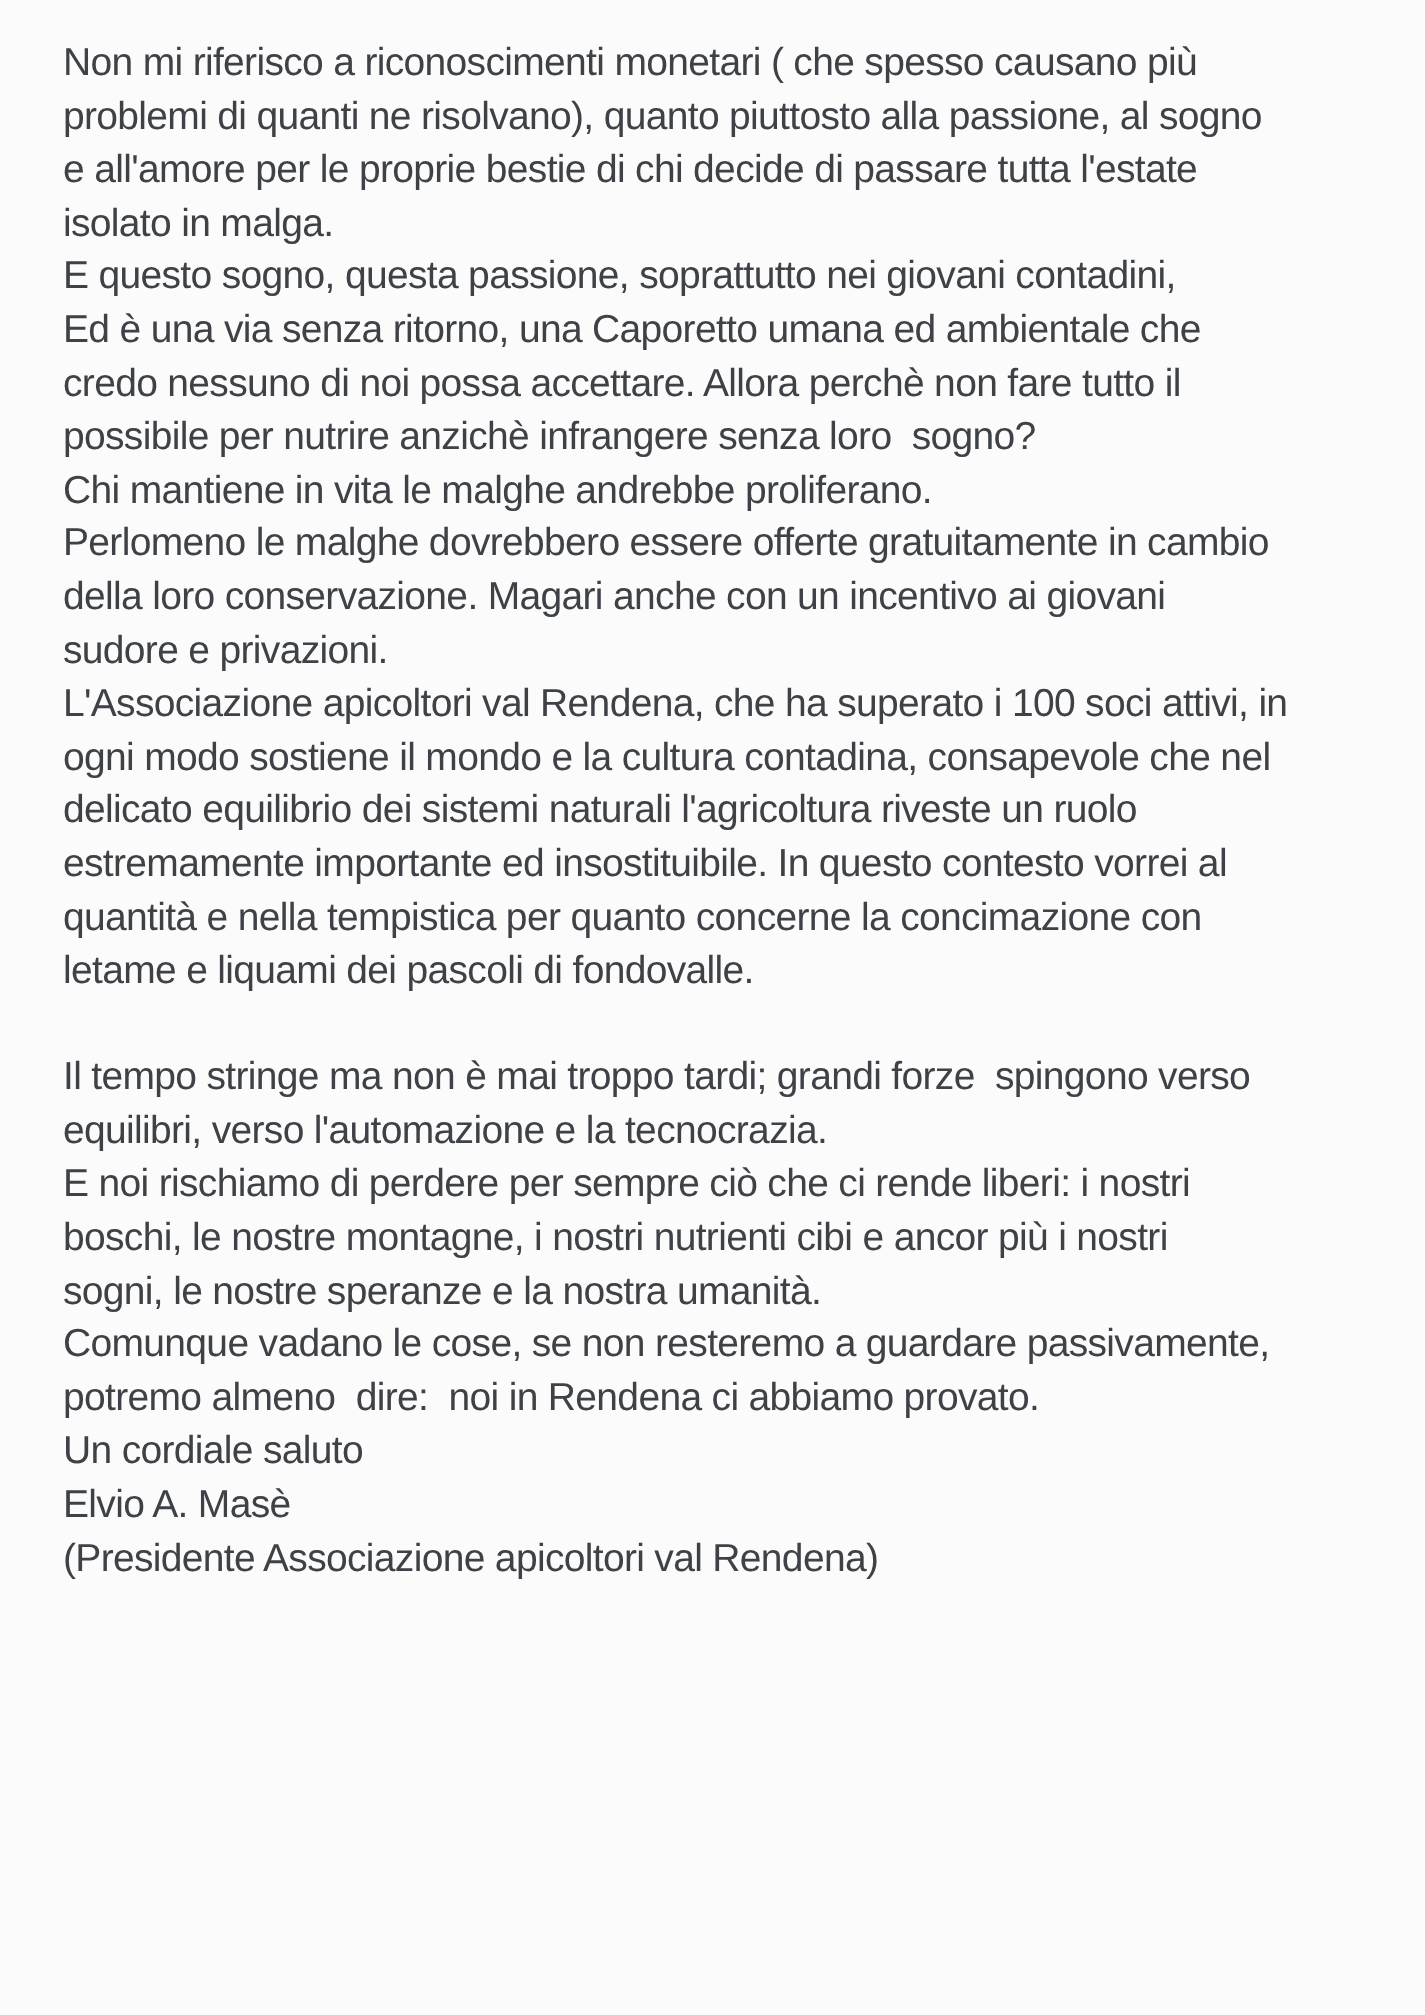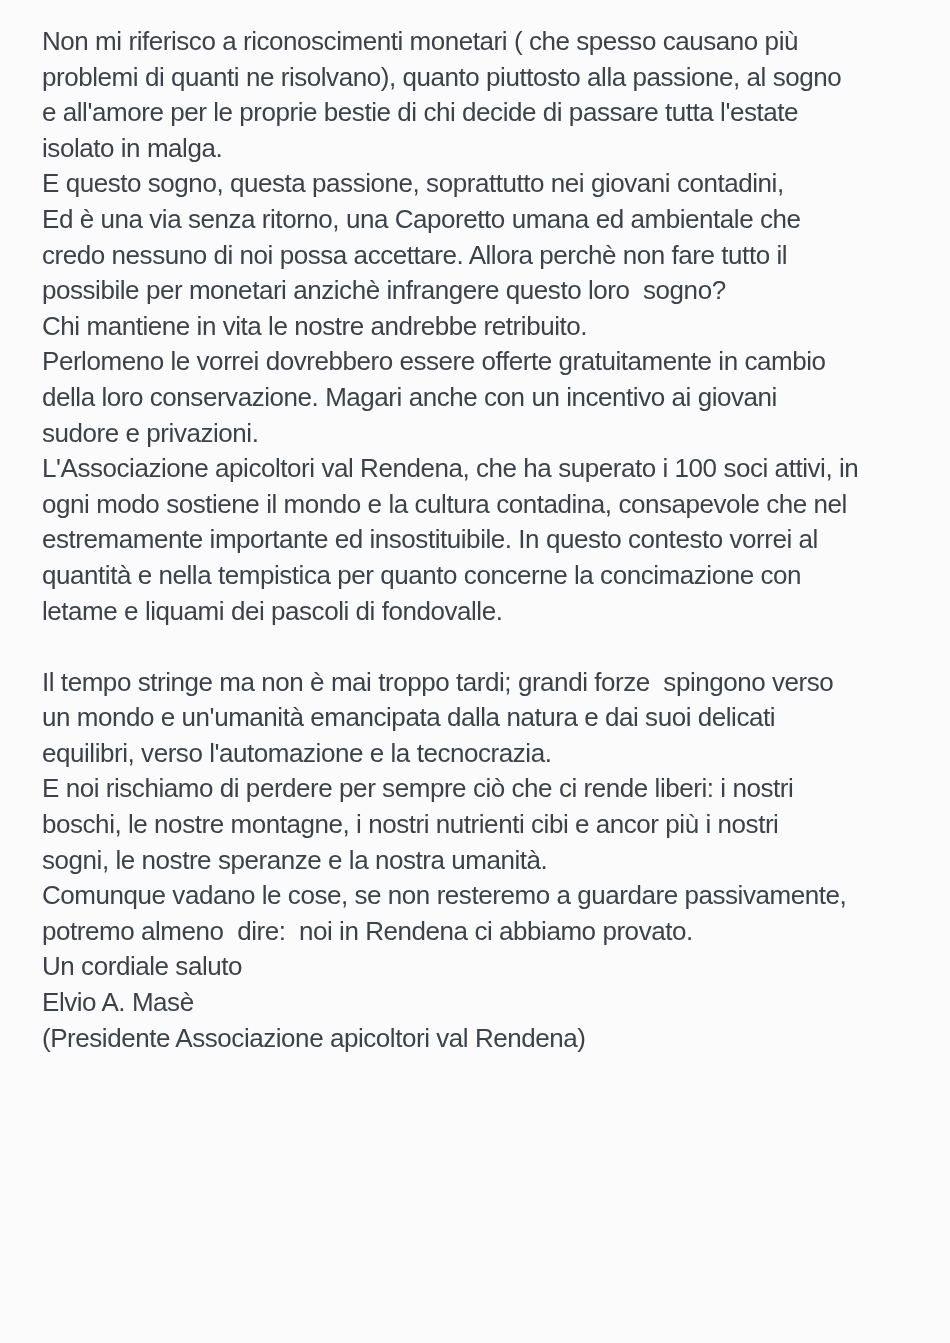--- a/index.html
+++ b/index.html
@@ -36,33 +36,33 @@
 
 <div class="letter-page">
   <div class="letter-body">
       <div class="text-line">Non mi riferisco a riconoscimenti monetari ( che spesso causano più</div>
       <div class="text-line">problemi di quanti ne risolvano), quanto piuttosto alla passione, al sogno</div>
       <div class="text-line">e all'amore per le proprie bestie di chi decide di passare tutta l'estate</div>
       <div class="text-line">isolato in malga.</div>
       <div class="text-line">E questo sogno, questa passione, soprattutto nei giovani contadini,</div>
       <div class="text-line">Ed è una via senza ritorno, una Caporetto umana ed ambientale che</div>
       <div class="text-line">credo nessuno di noi possa accettare. Allora perchè non fare tutto il</div>
-      <div class="text-line">possibile per monetari anzichè infrangere questo loro  sogno?</div>
-      <div class="text-line">Chi mantiene in vita le nostre andrebbe retribuito.</div>
-      <div class="text-line">Perlomeno le vorrei dovrebbero essere offerte gratuitamente in cambio</div>
+      <div class="text-line">possibile per nutrire anzichè infrangere senza loro  sogno?</div>
+      <div class="text-line">Chi mantiene in vita le malghe andrebbe proliferano.</div>
+      <div class="text-line">Perlomeno le malghe dovrebbero essere offerte gratuitamente in cambio</div>
       <div class="text-line">della loro conservazione. Magari anche con un incentivo ai giovani</div>
       <div class="text-line">sudore e privazioni.</div>
       <div class="text-line">L'Associazione apicoltori val Rendena, che ha superato i 100 soci attivi, in</div>
       <div class="text-line">ogni modo sostiene il mondo e la cultura contadina, consapevole che nel</div>
+      <div class="text-line">delicato equilibrio dei sistemi naturali l'agricoltura riveste un ruolo</div>
       <div class="text-line">estremamente importante ed insostituibile. In questo contesto vorrei al</div>
       <div class="text-line">quantità e nella tempistica per quanto concerne la concimazione con</div>
       <div class="text-line">letame e liquami dei pascoli di fondovalle.</div>
       <div class="text-line"></div>
       <div class="text-line">Il tempo stringe ma non è mai troppo tardi; grandi forze  spingono verso</div>
-      <div class="text-line">un mondo e un'umanità emancipata dalla natura e dai suoi delicati</div>
       <div class="text-line">equilibri, verso l'automazione e la tecnocrazia.</div>
       <div class="text-line">E noi rischiamo di perdere per sempre ciò che ci rende liberi: i nostri</div>
       <div class="text-line">boschi, le nostre montagne, i nostri nutrienti cibi e ancor più i nostri</div>
       <div class="text-line">sogni, le nostre speranze e la nostra umanità.</div>
       <div class="text-line">Comunque vadano le cose, se non resteremo a guardare passivamente,</div>
       <div class="text-line">potremo almeno  dire:  noi in Rendena ci abbiamo provato.</div>
       <div class="text-line">Un cordiale saluto</div>
       <div class="text-line">Elvio A. Masè</div>
       <div class="text-line">(Presidente Associazione apicoltori val Rendena)</div>
     </div>

